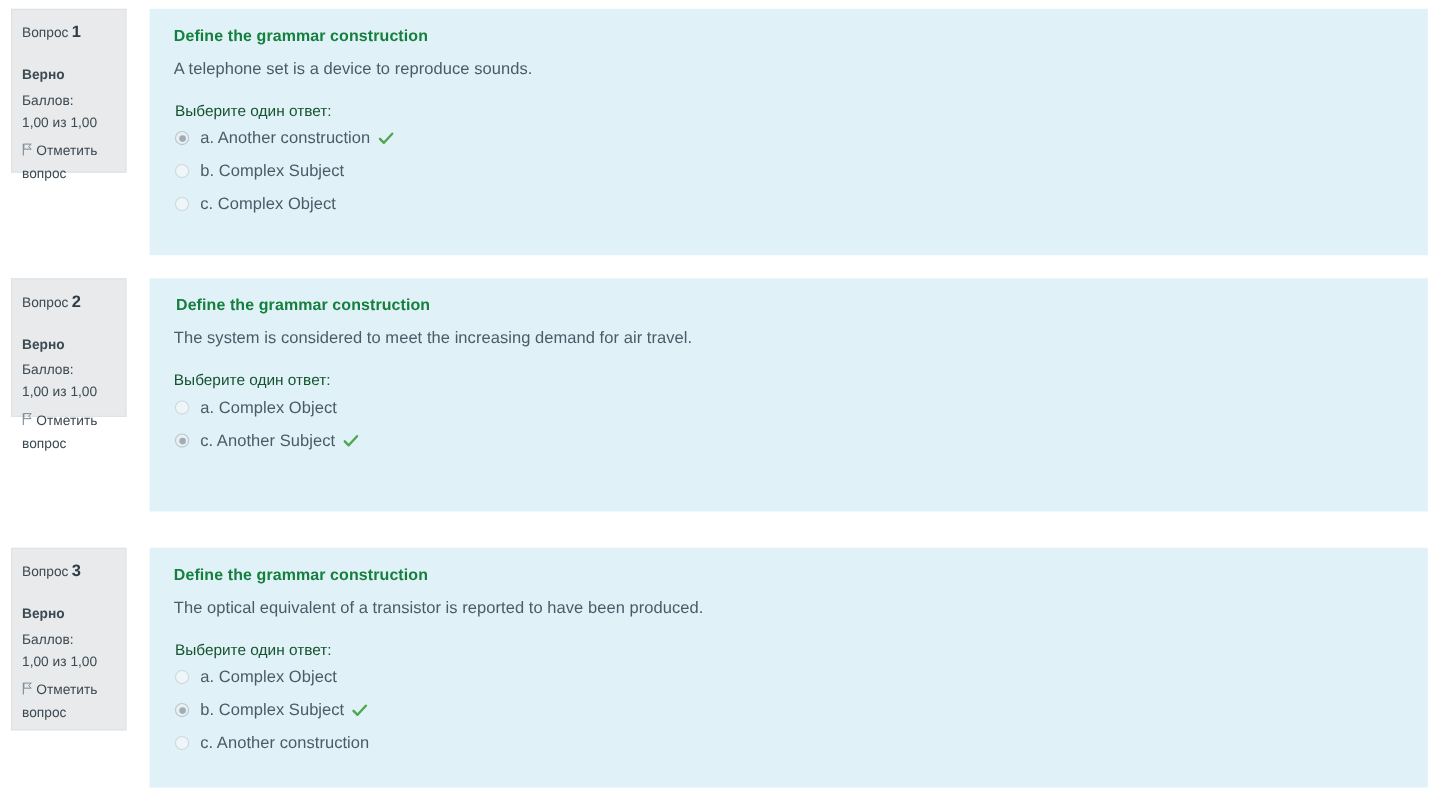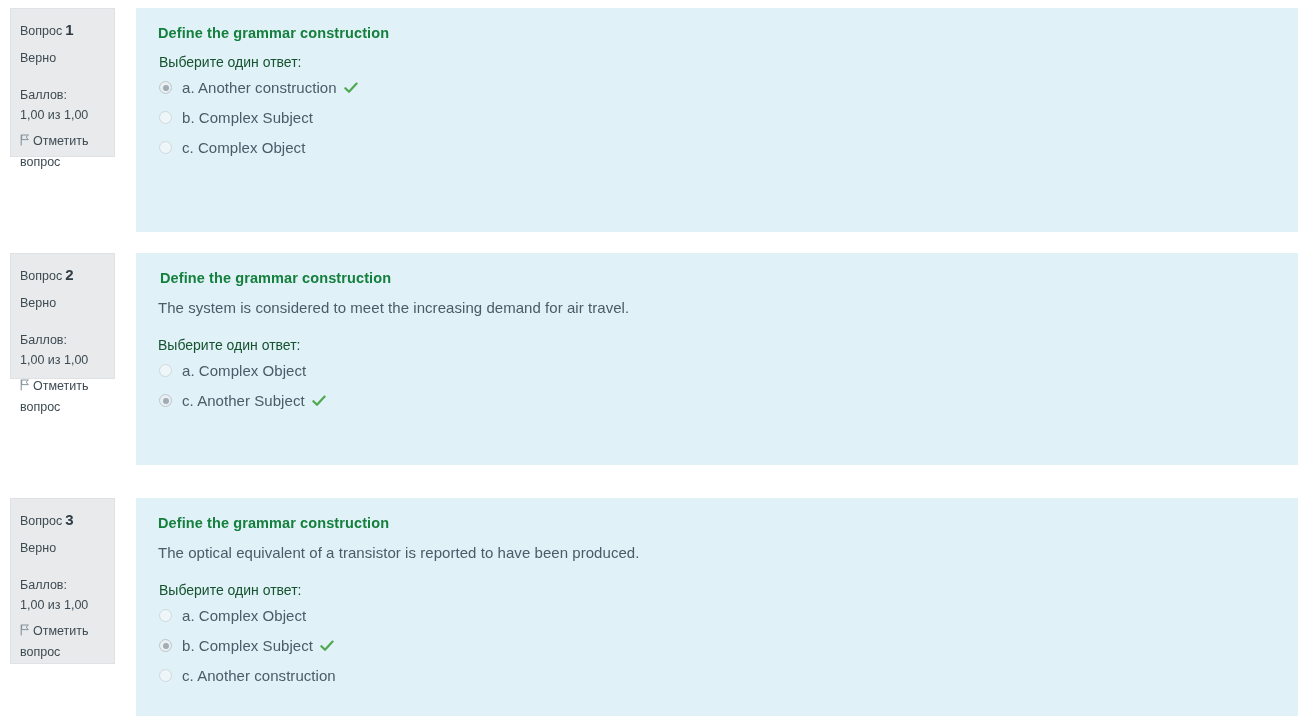--- a/index.html
+++ b/index.html
@@ -41,22 +41,22 @@
     line-height: 1.62;
   }
   .qinfo-line { white-space: normal; }
   .qinfo-number {
     font-size: 15px;
     font-weight: 700;
     color: #2f3c45;
     margin-left: 3px;
     letter-spacing: 0;
   }
-  .qinfo-state { margin-top: 6px; }
-  .qinfo-grade { margin-top: 16px; }
+  .qinfo-state { margin-top: 16px; font-weight: bold; }
+  .qinfo-grade { margin-top: 2px; }
   .qinfo-flag {
     margin-top: 6px;
     display: block;
     color: #3d4a52;
     text-decoration: none;
     cursor: pointer;
   }
   .flag-icon {
     display: inline-block;
     vertical-align: -1px;
@@ -153,20 +153,21 @@
           <svg width="10" height="12" viewBox="0 0 10 12" aria-hidden="true">
             <path d="M1.2 0.6 L1.2 11.4" stroke="#7b8a93" stroke-width="1" fill="none"></path>
             <path d="M1.7 1.0 L8.4 1.0 L6.0 3.3 L8.4 5.6 L1.7 5.6 Z" stroke="#7b8a93" stroke-width="0.9" fill="none"></path>
           </svg>
         </span><span>Отметить вопрос</span>
       </a>
     </div>
 
     <div class="qcontent" style="height:224px;">
       <div class="qtitle">Define the grammar construction</div>
+      <div class="qtext">A telephone set is a device to reproduce sounds.</div>
       <div class="qprompt">Выберите один ответ:</div>
       <ul class="answers">
         <li class="answer">
           <span class="radio checked"></span>
           <span class="answer-label">a. Another construction</span>
           <span class="correct-mark">
             <svg width="14" height="12" viewBox="0 0 14 12" aria-hidden="true">
                 <path d="M1.4 6.2 L5.0 9.8 L12.6 1.6" stroke="#4fa84f" stroke-width="2.2" fill="none" stroke-linecap="round" stroke-linejoin="round"></path>
               </svg>
           </span>

